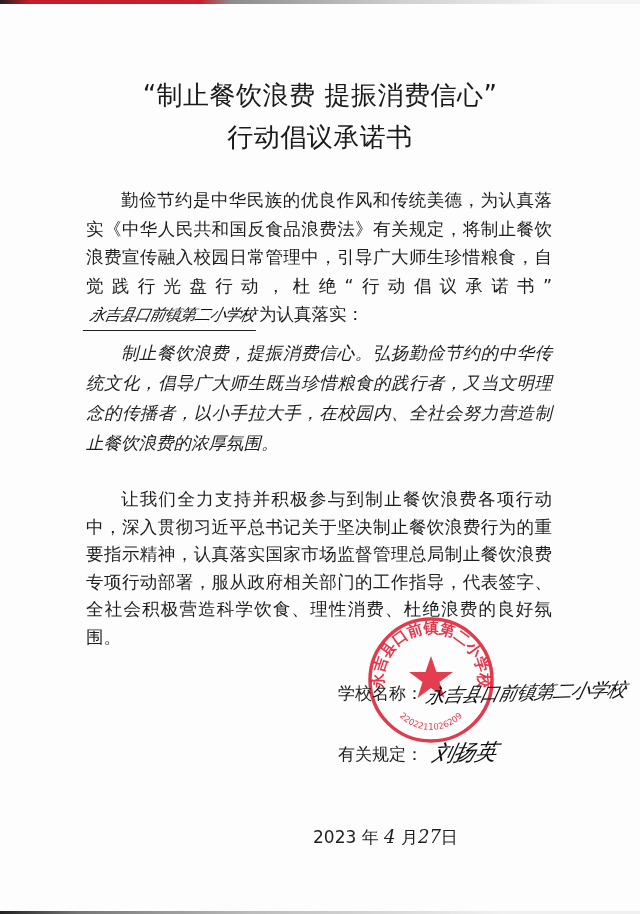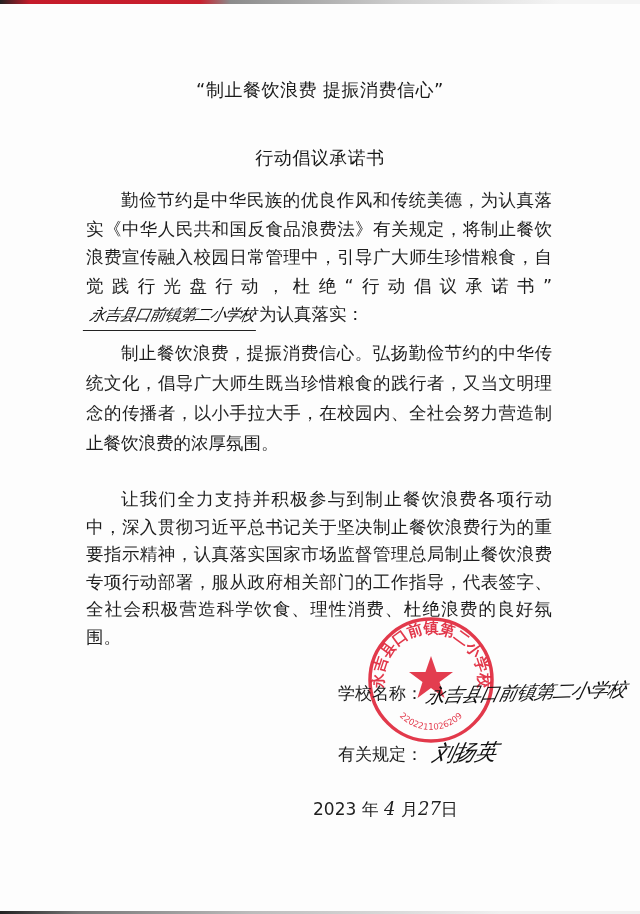--- a/index.html
+++ b/index.html
@@ -12,31 +12,31 @@
     .scan-top {
       position: absolute; left: 0; top: 0; width: 640px; height: 4px;
       background: linear-gradient(to right, #222 0px, #c51b2a 30px, #c8202e 200px, #8b8b8b 230px, #cfcfcf 400px, #f4f4f4 560px);
     }
     .scan-bottom {
       position: absolute; left: 0; bottom: 0; width: 640px; height: 3px;
       background: linear-gradient(to right, #222 0px, #777 80px, #bbb 250px, #f0f0f0 500px);
     }
     .title {
       position: absolute; left: 0; width: 640px; text-align: center;
-      font-size: 18px; letter-spacing: 0.5px; color: #1a1a1a;
+      font-size: 26px; letter-spacing: 0.5px; color: #1a1a1a;
     }
     #title1 { top: 78px; }
-    #title2 { top: 120px; margin-top: 26px; }
+    #title2 { top: 120px; }
     .para {
       position: absolute; left: 86px; width: 466px;
       font-size: 17.5px; line-height: 28.5px; text-align: justify;
       text-indent: 2em; color: #1e1e1e; margin: 0;
     }
     #para1 { top: 186px; }
-    #para2 { top: 338px; line-height: 30px; }
+    #para2 { top: 338px; line-height: 30px; font-style: italic; }
     #para3 { top: 486px; line-height: 27.5px; }
     .hand {
       font-family: "DejaVu Serif", "Liberation Serif", serif;
       font-style: italic; font-size: 16px; color: #111;
       display: inline-block; transform: skewX(-12deg);
       border-bottom: 1px solid #222; padding: 0 4px; text-indent: 0;
       letter-spacing: -1px;
     }
     .stamp {
       position: absolute; left: 367px; top: 616px; width: 128px; height: 128px;
@@ -46,21 +46,21 @@
     }
     #sig-school { left: 338px; top: 680px; }
     #sig-rep { left: 338px; top: 738px; }
     .sig-hand {
       font-family: "DejaVu Serif", "Liberation Serif", serif;
       font-style: italic; font-size: 19px; color: #111;
       display: inline-block; transform: skewX(-14deg) rotate(-2deg);
       letter-spacing: -1px; margin-left: 4px;
     }
     #date {
-      position: absolute; left: 313px; top: 798px; font-size: 17px; color: #1e1e1e; white-space: nowrap;
+      position: absolute; left: 313px; top: 826px; font-size: 17px; color: #1e1e1e; white-space: nowrap;
     }
     .date-hand {
       font-family: "DejaVu Serif", "Liberation Serif", serif; font-style: italic; font-size: 18px;
     }
   </style>
 </head>
 <body>
 
 <div class="scan-top"></div>
 

